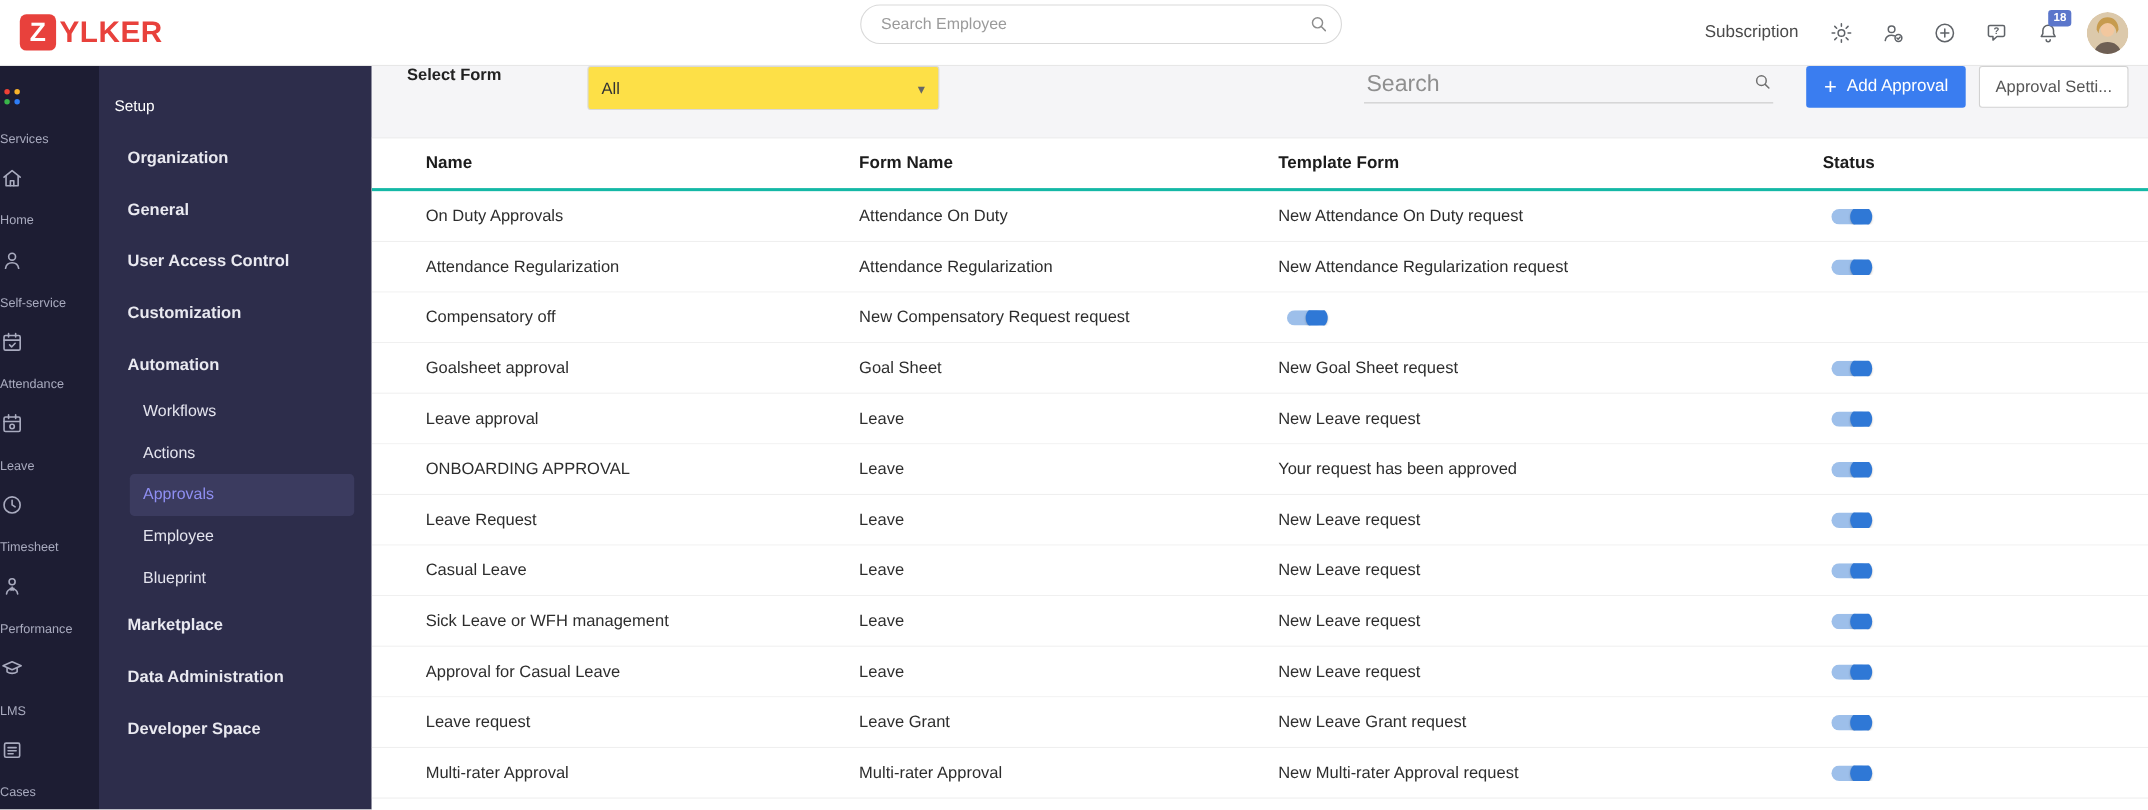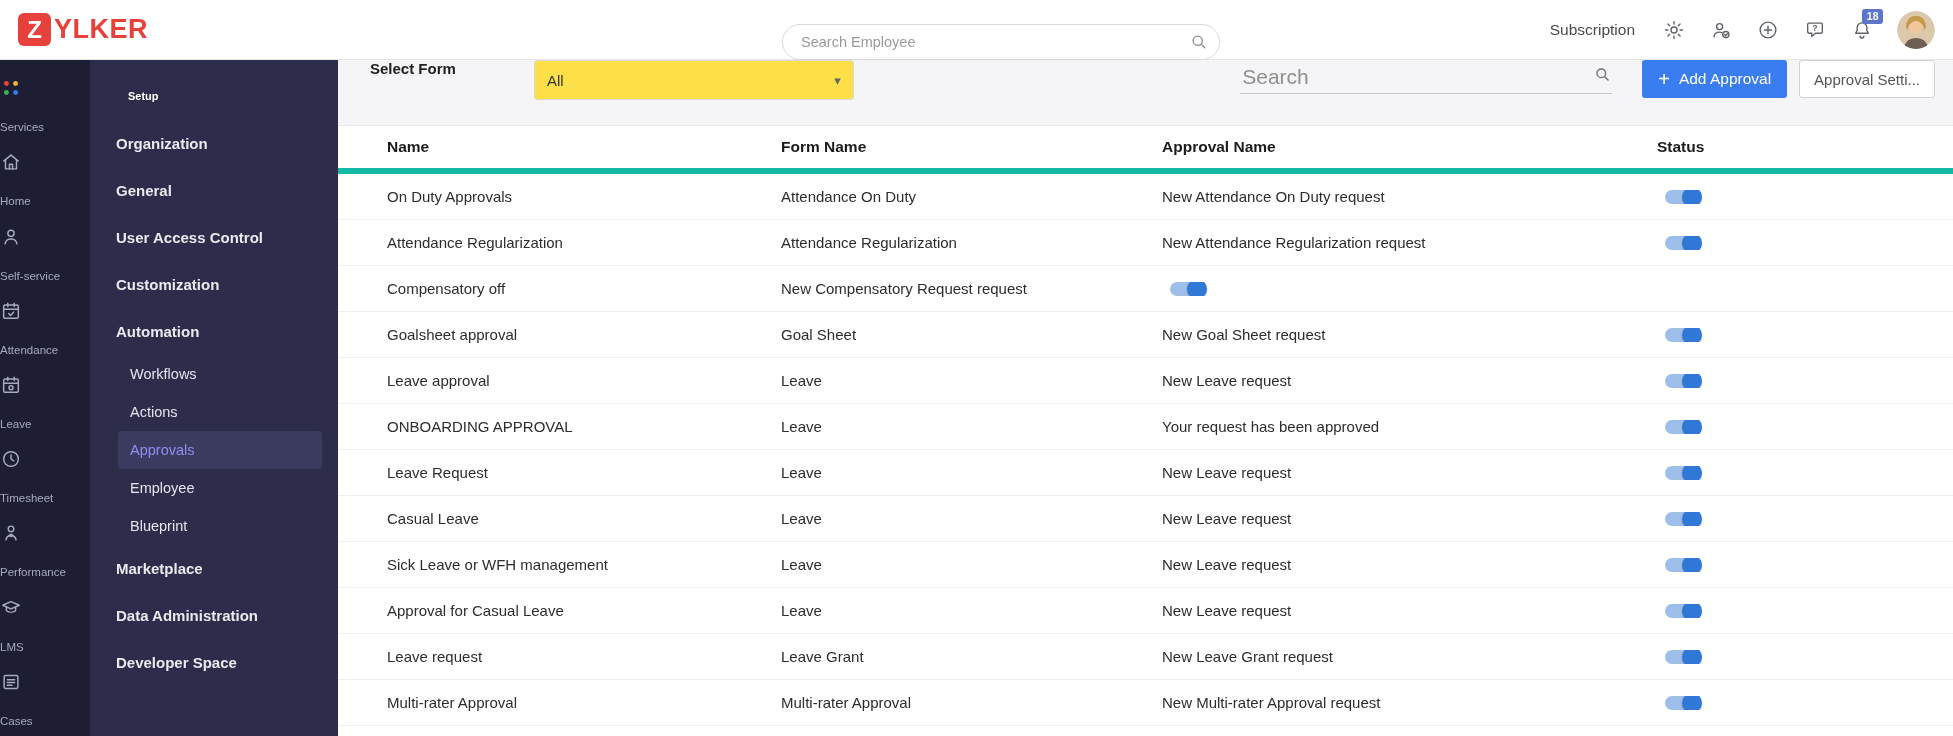--- a/index.html
+++ b/index.html
@@ -4,42 +4,42 @@
 <style>
   *{box-sizing:border-box}
   html,body{margin:0;padding:0}
   body{width:1953px;height:736px;overflow:hidden;background:#fff;font-family:"Liberation Sans",sans-serif;color:#2d2d2d}
 
   
   .header{height:60px;display:flex;align-items:center;padding:0 18px;border-bottom:1px solid #e7e7e7;background:#fff;position:relative}
   .logo{display:flex;align-items:center;gap:3px;cursor:pointer}
   .logo-badge{width:33px;height:33px;border-radius:6px;background:#e8413c;color:#fff;display:flex;align-items:center;justify-content:center;font-size:24px;font-weight:700}
   .logo-text{color:#e8413c;font-size:27px;font-weight:800;letter-spacing:.5px}
-  .header-search{position:absolute;left:782px;top:24px;width:438px;height:36px;border:1px solid #d9d9d9;border-radius:18px;display:flex;align-items:center;padding:0 6px 0 16px;background:#fff}
+  .header-search{position:absolute;left:782px;top:4px;width:438px;height:36px;border:1px solid #d9d9d9;border-radius:18px;display:flex;align-items:center;padding:0 6px 0 16px;background:#fff}
   .header-search input{border:none;outline:none;flex:1;font-size:14.5px;color:#444;background:transparent;font-family:inherit}
   .header-search input::placeholder{color:#9b9b9b}
   .hs-btn{width:28px;height:28px;border-radius:50%;display:flex;align-items:center;justify-content:center;color:#8d8d8d;cursor:pointer}
   .header-right{margin-left:auto;display:flex;align-items:center;gap:23px;color:#5f6368}
   .subscription{font-size:15.5px;color:#4a4a4a;cursor:pointer;margin-right:4px}
   .h-icon{width:24px;height:24px;display:flex;align-items:center;justify-content:center;color:#5f6368;cursor:pointer}
   .bell-wrap{position:relative}
   .badge{position:absolute;top:-9px;right:-9px;background:#5b76cb;color:#fff;font-size:10.5px;line-height:1;padding:2.5px 4.5px;border-radius:3px;font-weight:700}
   .avatar{width:38px;height:38px;border-radius:50%;overflow:hidden;cursor:pointer;flex-shrink:0}
 
   
   .main-row{display:flex;height:676px}
 
   
   .rail{width:90px;background:#1d1d33;padding-top:8px;display:flex;flex-direction:column;flex-shrink:0}
   .rail-item{height:75px;display:flex;flex-direction:column;align-items:flex-start;justify-content:center;gap:22px;color:#a9abbf;font-size:11.5px;cursor:pointer}
   .rail-item svg{display:block}
 
   
   .sidebar{width:248px;background:#2d2d4b;flex-shrink:0;padding-top:12px}
-  .side-title{height:48px;display:flex;align-items:center;padding-left:38px;font-size:11px;font-weight:700;color:#fff}
+  .side-title{height:48px;display:flex;align-items:center;padding-left:14px;font-size:14px;font-weight:400;color:#fff}
   .side-item{height:47px;display:flex;align-items:center;padding-left:26px;font-size:15px;font-weight:600;color:#e9e9f0;cursor:pointer}
   .side-sub{height:38px;display:flex;align-items:center;margin:0 16px 0 28px;padding-left:12px;border-radius:4px;font-size:14.5px;font-weight:500;color:#e4e4ee;cursor:pointer}
   .side-sub.active{background:#3b3b5f;color:#8f8ff2}
 
   
   .content{flex:1;min-width:0;display:flex;flex-direction:column;background:#fff}
   .toolbar{height:66px;background:#f5f5f7;display:flex;align-items:flex-start;padding:0 18px 0 32px;flex-shrink:0;border-bottom:1px solid #e9e9e9}
   .tb-label{font-size:15px;font-weight:700;color:#222}
   .form-select{width:320px;height:40px;margin-left:78px;background:#fde047;border:1px solid #d9d9d9;border-radius:3px;display:flex;align-items:center;justify-content:space-between;padding:0 12px;font-size:15px;color:#333;cursor:pointer}
   .fs-chev{color:#666;font-size:13px}
@@ -47,21 +47,21 @@
   .tb-search input{flex:1;border:none;outline:none;background:transparent;font-size:21px;color:#444;font-family:inherit}
   .tb-search input::placeholder{color:#8f8f8f}
   .tb-search .mag{color:#6f6f6f}
   .add-btn{height:38px;margin-left:30px;background:#3a7df0;border:none;color:#fff;border-radius:3px;display:flex;align-items:center;gap:9px;padding:0 16px;font-size:15.5px;font-family:inherit;cursor:pointer}
   .add-plus{font-size:20px;line-height:1;font-weight:400}
   .settings-btn{height:38px;margin-left:12px;background:#fff;border:1px solid #d2d2d2;border-radius:3px;color:#555;display:flex;align-items:center;padding:0 14px;font-size:15px;font-family:inherit;cursor:pointer;white-space:nowrap}
 
   
   .table{flex:1;overflow:hidden;background:#fff}
   .t-header,.t-row{display:grid;grid-template-columns:394px 381px 495px 1fr;align-items:center;padding-left:49px;background:#fff}
-  .t-header{height:48px;font-size:15.5px;font-weight:700;color:#1c1c1c;border-bottom:6px solid #14b8a6}
+  .t-header{height:48px;font-size:15.5px;font-weight:700;color:#1c1c1c;border-bottom:3px solid #14b8a6}
   .t-row{height:46px;font-size:15px;color:#2d2d2d;border-bottom:1px solid #efefef;cursor:pointer}
   .cell{padding-right:16px;white-space:nowrap;overflow:hidden;text-overflow:ellipsis}
   .status-cell{display:flex;align-items:center}
   .toggle{position:relative;width:34px;height:14px;border-radius:7px;background:#9dbfea;margin-left:8px;display:inline-block;cursor:pointer}
   .toggle .knob{position:absolute;top:-3px;right:-3px;width:20px;height:20px;border-radius:50%;background:#2f78d6;box-shadow:0 1px 2px rgba(0,0,0,.25)}
   .toggle:not(.on){background:#cfcfcf}
   .toggle:not(.on) .knob{right:auto;left:-3px;background:#9a9a9a}
 </style>
 </head>
 <body>
@@ -259,21 +259,21 @@
         <span class="add-plus">+</span>
         <span>Add Approval</span>
       </button>
       <button class="settings-btn">Approval Setti...</button>
     </div>
 
     <div class="table">
       <div class="t-header">
         <div class="cell">Name</div>
         <div class="cell">Form Name</div>
-        <div class="cell">Approval Name</div>
+        <div class="cell">Template Form</div>
         <div class="cell">Status</div>
       </div>
       <div>
           <div class="t-row">
     <div class="cell">On Duty Approvals</div>
     <div class="cell">Attendance On Duty</div>
     <div class="cell">New Attendance On Duty request</div>
     <div class="cell status-cell">
       <span class="toggle on">
                 <span class="knob"></span>

